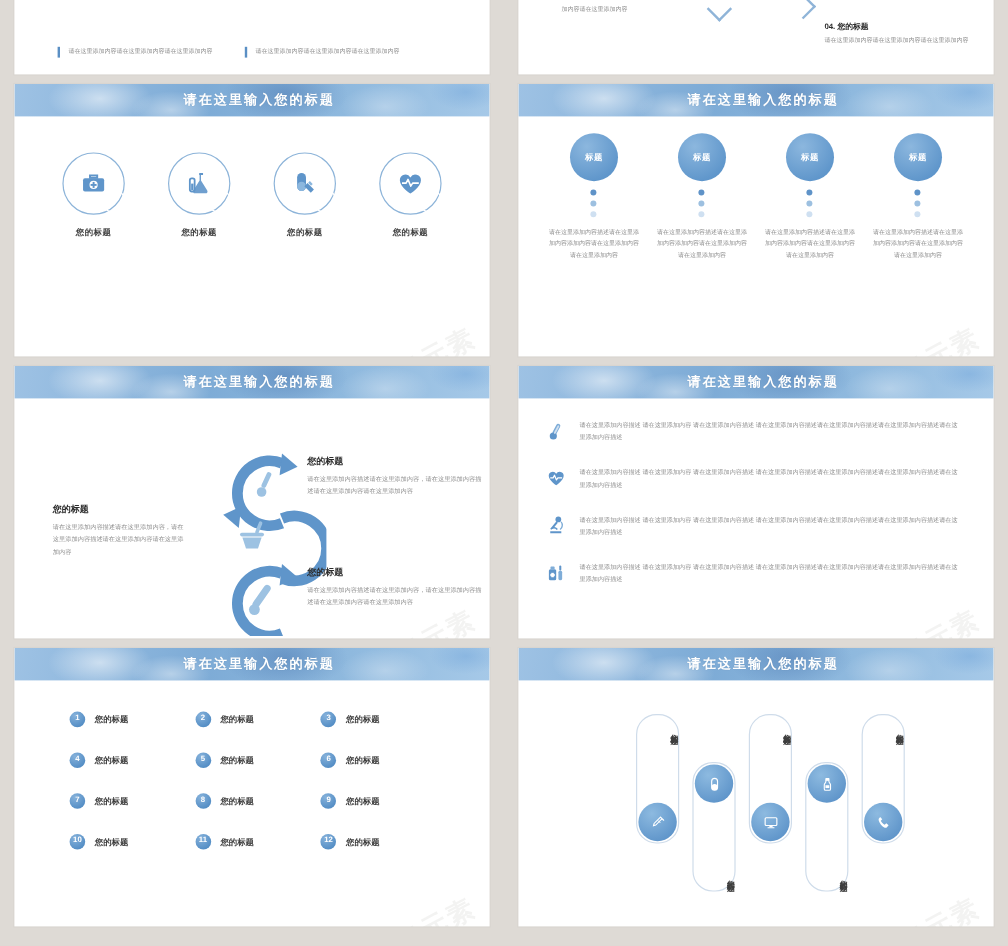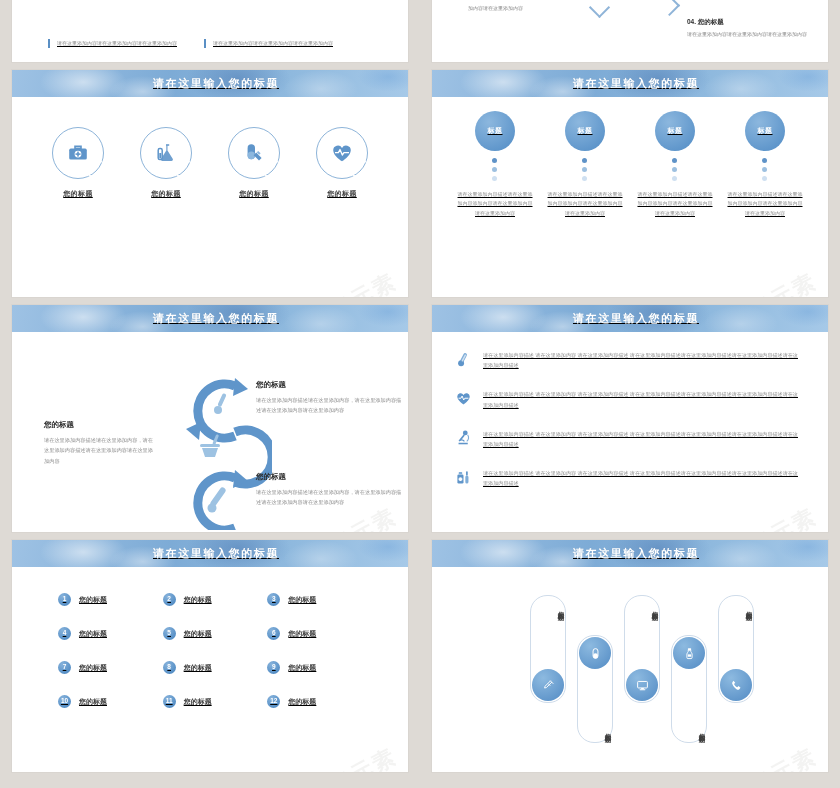--- a/index.html
+++ b/index.html
@@ -7,21 +7,20 @@
     width:840px;height:788px;
     background:#dedad5;
     font-family:"Liberation Sans","DejaVu Sans",sans-serif;
     overflow:hidden;
   }
   .grid{
     position:relative;width:672px;height:788px;
     display:grid;
     grid-template-columns:420px 420px;
     grid-template-rows:70px 235px 235px 240px;
-    text-decoration:underline;
   }
   .cell{position:relative;padding:0 12px 8px 12px;box-sizing:border-box;}
   .slide{
     position:relative;width:100%;height:100%;
     background:#ffffff;overflow:hidden;
     box-shadow:0 0 0 1px rgba(0,0,0,0.02);
   }
   
   .hdr{
     position:relative;height:27px;width:100%;

